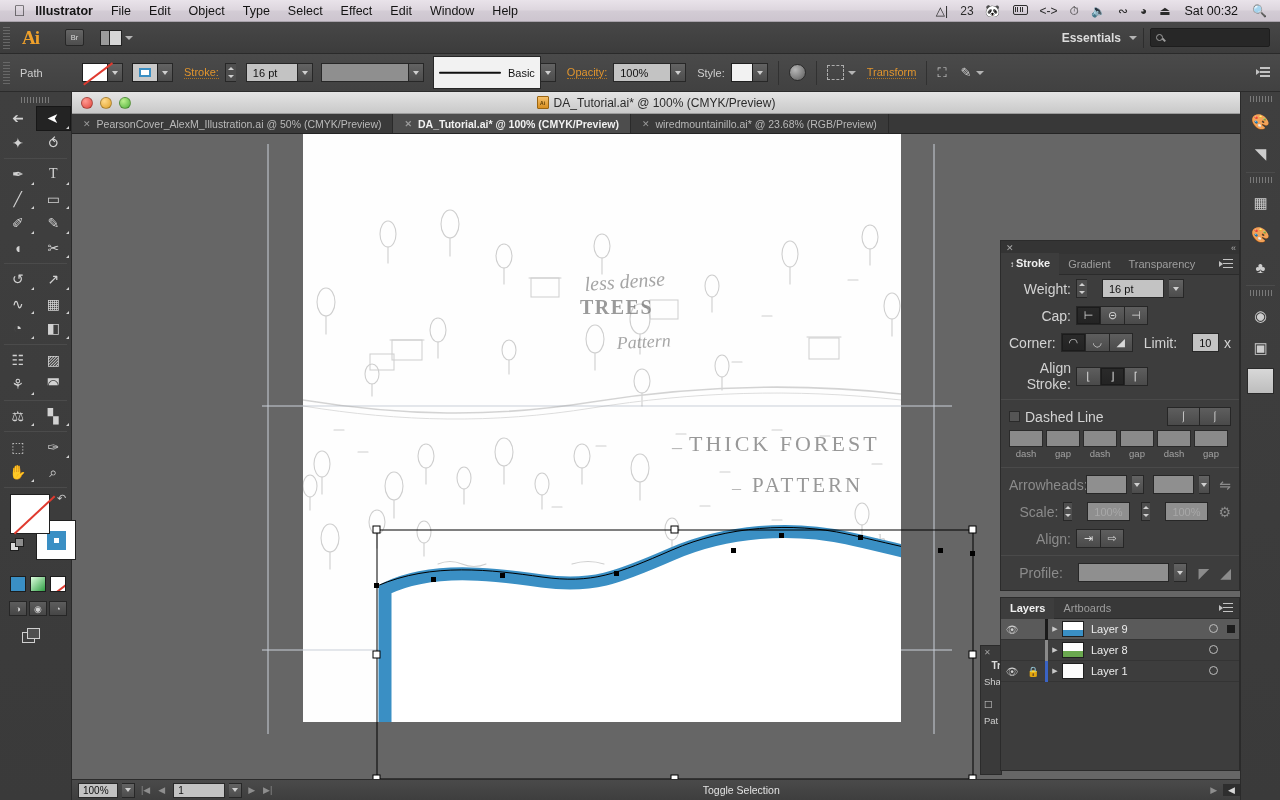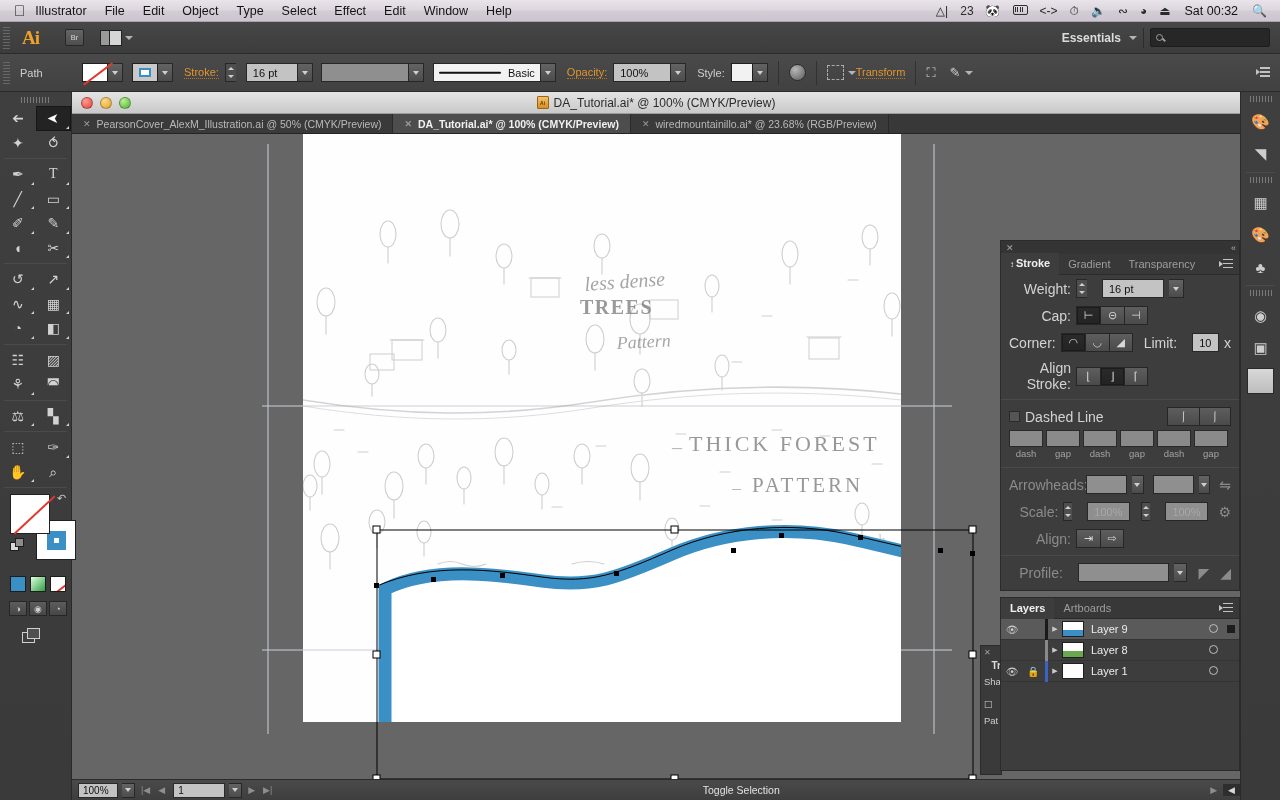--- a/index.html
+++ b/index.html
@@ -15,21 +15,21 @@
 
   
   .macbar {
     position:absolute; left:0; top:0; width:1280px; height:22px;
     background:linear-gradient(to bottom,#e9e3ea 0%,#ddd6de 48%,#d3ccd5 52%,#cdc5cf 100%);
     border-bottom:1px solid #a9a3ab;
     display:flex; align-items:center;
   }
   .macbar .apple { margin-left:14px; font-size:15px; color:#1a1a1a; line-height:1; }
   .macbar .mitem { font-size:12.5px; color:#131313; padding:0 9px; line-height:22px; }
-  .macbar .mitem.app { font-weight:normal; padding-left:10px; }
+  .macbar .mitem.app { font-weight:bold; padding-left:10px; }
   .macbar .right { margin-left:auto; display:flex; align-items:center; padding-right:8px; gap:2px; }
   .macbar .right .ic { font-size:12px; color:#2a2a2a; padding:0 5px; line-height:22px; }
   .macbar .right .clock { font-size:12.5px; color:#131313; padding:0 7px; }
   .sbox { display:inline-block; width:15px; height:10px; border:1.4px solid #2f2f2f; border-radius:2px; position:relative; }
   .sbox:after { content:""; position:absolute; left:1.5px; top:1.5px; right:1.5px; bottom:1.5px;
      background:repeating-linear-gradient(to right,#2f2f2f 0 1px,transparent 1px 2.4px); }
 
   
   .appbar {
     position:absolute; left:0; top:22px; width:1280px; height:32px;
@@ -78,21 +78,21 @@
      background:linear-gradient(to bottom,#636363,#4c4c4c); display:flex; align-items:center; justify-content:center; }
   .dd .caret { border-top-color:#cfcfcf; border-left-width:3.5px; border-right-width:3.5px; border-top-width:4px; }
   .stepper { width:11px; height:19px; background:#4e4e4e; border:1px solid #272727; border-right:none;
      display:flex; flex-direction:column; align-items:center; justify-content:space-around; }
   .stepper i { width:0;height:0;border-left:3px solid transparent;border-right:3px solid transparent; }
   .stepper .up { border-bottom:3.5px solid #cfcfcf; }
   .stepper .dn { border-top:3.5px solid #cfcfcf; }
   .field { height:19px; background:#c3c3c3; border:1px solid #272727; color:#111;
      font-size:11px; display:flex; align-items:center; padding-left:6px;margin-left:10px; }
   .field.wide { background:#8f8f8f; }
-  .brushbox { width:108px; height:19px; background:#f2f2f2; border:1px solid #272727;
+  .brushbox { width:108px; height:33px; background:#f2f2f2; border:1px solid #272727;
      display:flex; align-items:center; justify-content:flex-end; padding-right:5px; position:relative; color:#111; font-size:11px; }
   .brushbox:before { content:""; position:absolute; left:5px; top:50%; width:62px; height:2.5px;
      background:#111; transform:translateY(-50%); border-radius:1px; }
   .circ-btn { width:17px; height:17px; border-radius:50%; border:1px solid #2b2b2b;
      background:radial-gradient(circle at 35% 32%,#b7b7b7,#7d7d7d 62%,#5c5c5c); }
   .sep-v { width:1px; height:24px; background:#313131; }
   .dashicon { width:17px; height:15px; border:1px dashed #adadad; }
   .menu-ic { width:14px; height:11px; position:relative; }
   .menu-ic i { position:absolute; right:0; height:1.6px; background:#c3c3c3; }
   .menu-ic i:nth-child(1){top:0;width:10px;} .menu-ic i:nth-child(2){top:4px;width:10px;}
@@ -312,21 +312,21 @@
     <span class="lbl" style="margin-left:11px">Style:</span>
     <span class="swatch-btn" style="width:22px;margin-left:6px;background:#f2f2f2"></span>
     <span class="dd">
         <i class="caret"></i>
       </span>
     <span class="sep-v" style="margin-left:10px"></span>
     <span class="circ-btn" style="margin-left:10px"></span>
     <span class="sep-v" style="margin-left:10px"></span>
     <span class="dashicon" style="margin-left:10px"></span>
     <span class="caret" style="margin-left:4px"></span>
-    <span class="lnk" style="">Transform</span>
+    <span class="lnk" style="margin-left:11px">Transform</span>
     <span class="sep-v" style="margin-left:10px"></span>
     <span style="margin-left:10px;color:#cfcfcf;font-size:13px">⛶</span>
     <span style="margin-left:14px;color:#cfcfcf;font-size:13px">✎</span>
     <span class="caret" style="margin-left:5px"></span>
     <span class="menu-ic" style="margin-left:auto;margin-right:10px">
         <i></i>
         <i></i>
         <i></i>
       </span>
   </div>

